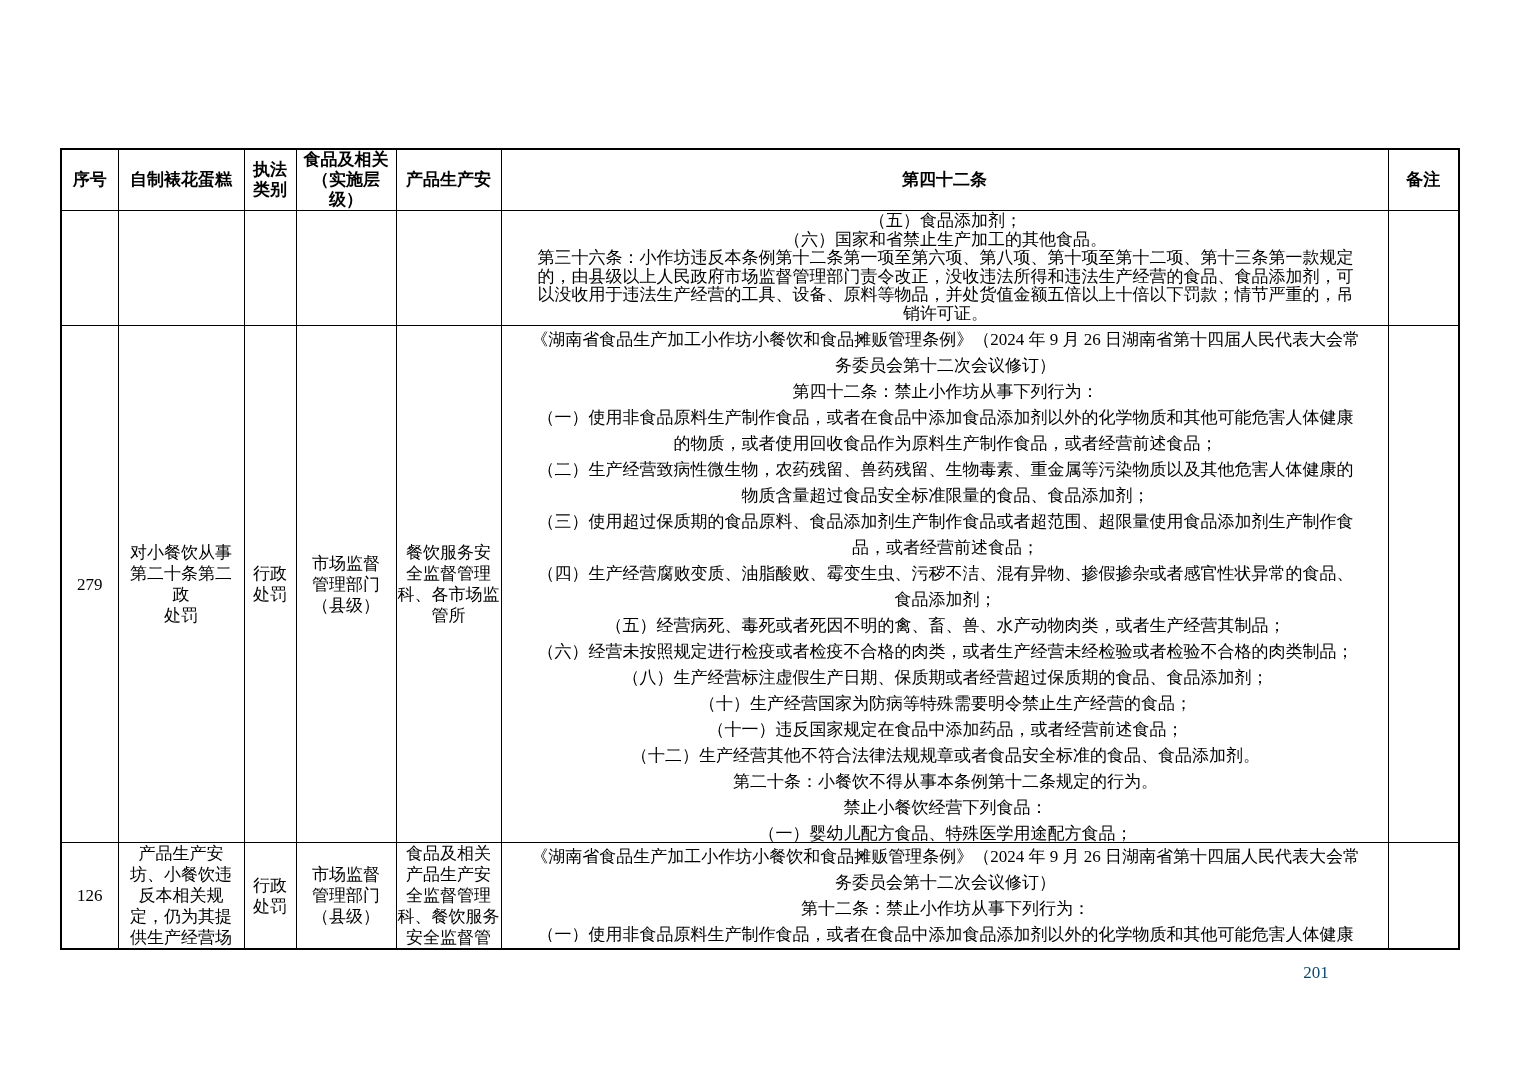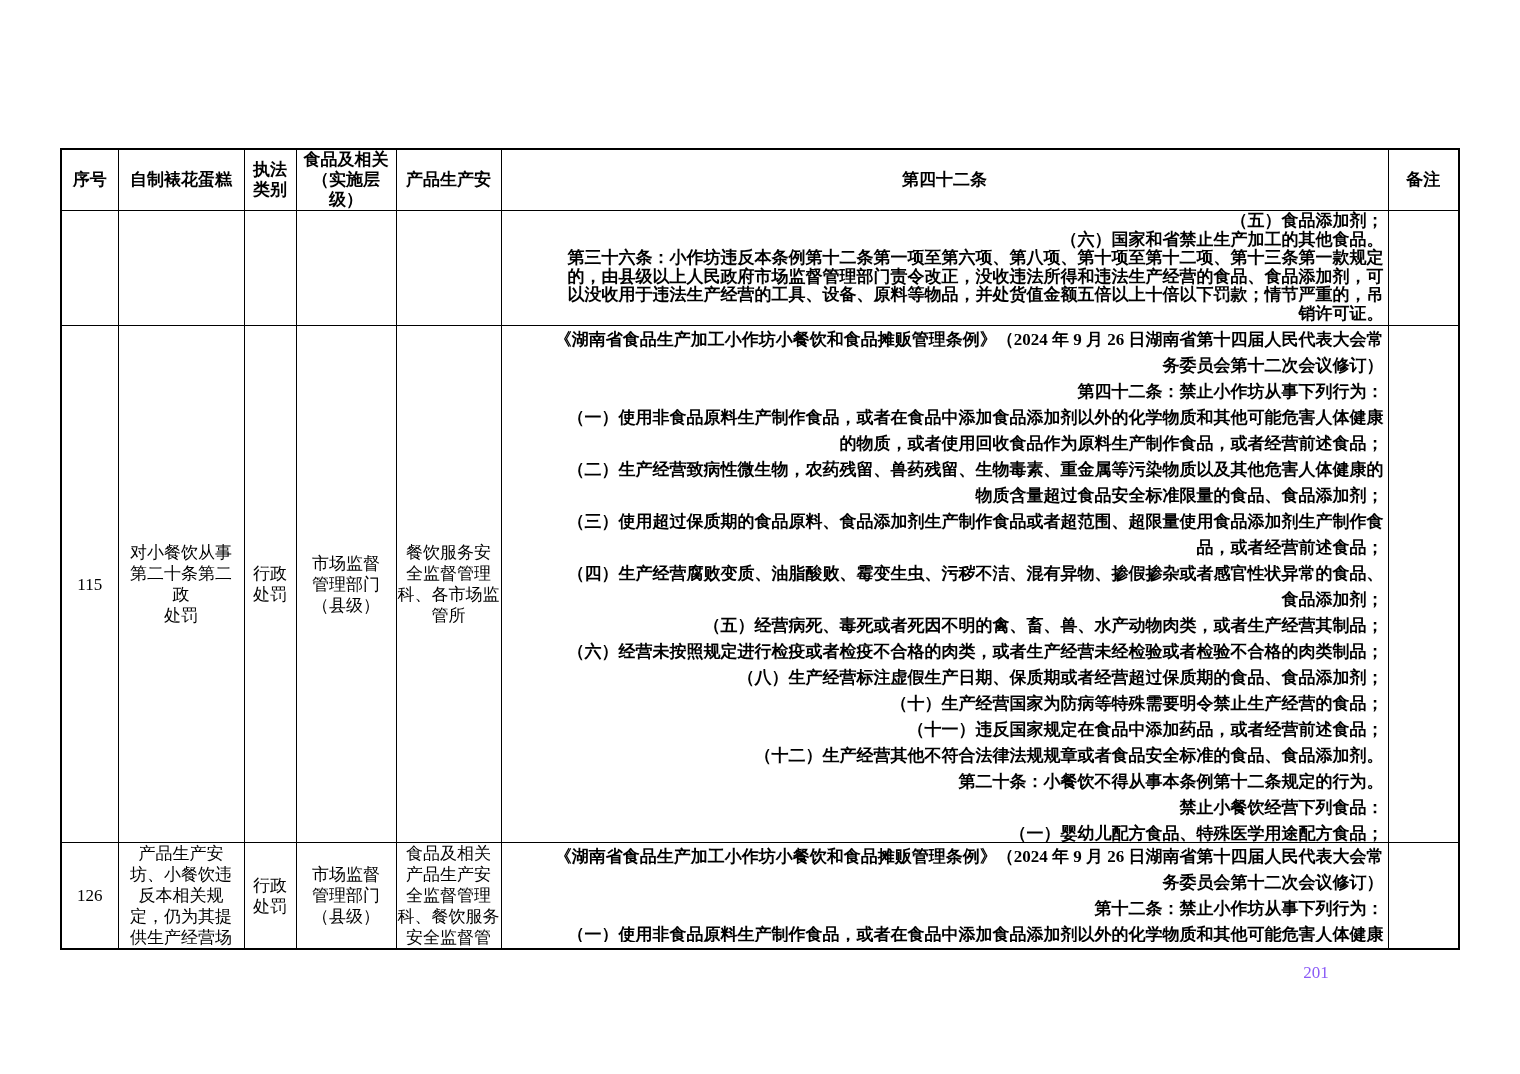--- a/index.html
+++ b/index.html
@@ -41,44 +41,43 @@
     white-space: pre-line;
     padding: 2px 1px;
   }
   td.mid {
     text-align: center;
     vertical-align: middle;
     line-height: 21px;
     white-space: pre-line;
   }
   td.basis {
-    text-align: right;
+    text-align: center;
     vertical-align: top;
-    font-weight: bold;
   }
   td.basis .cellbox {
     line-height: 26px;
     white-space: pre-line;
     padding: 1px 4px 0 6px;
     overflow: hidden;
   }
   td.basis .cellbox.tight {
     line-height: 18.5px;
   }
   .h-cont .cellbox { height: 113px; }
   .h-198 .cellbox { height: 515px; }
   .h-199 .cellbox { height: 98px; }
   .pagenum {
     position: absolute;
     left: 1281px;
     top: 963px;
     width: 70px;
     font-size: 17px;
     text-align: center;
-    color: #8b5cf6;
+    color: #0c4a6e;
   }
 </style>
 </head>
 <body>
 
 <div class="page">
 
   <table class="lawtable">
     <colgroup>
       <col style="width:57px">
@@ -114,21 +113,21 @@
 （六）国家和省禁止生产加工的其他食品。
 第三十六条：小作坊违反本条例第十二条第一项至第六项、第八项、第十项至第十二项、第十三条第一款规定
 的，由县级以上人民政府市场监督管理部门责令改正，没收违法所得和违法生产经营的食品、食品添加剂，可
 以没收用于违法生产经营的工具、设备、原料等物品，并处货值金额五倍以上十倍以下罚款；情节严重的，吊
 销许可证。</div>
           </td>
         <td class="mid"></td>
       </tr>
 
       <tr class="h-198">
-        <td class="mid">115</td>
+        <td class="mid">279</td>
         <td class="mid">对小餐饮从事
 第二十条第二
 政
 处罚</td>
         <td class="mid">行政
 处罚</td>
         <td class="mid">市场监督
 管理部门
 （县级）</td>
         <td class="mid">餐饮服务安

